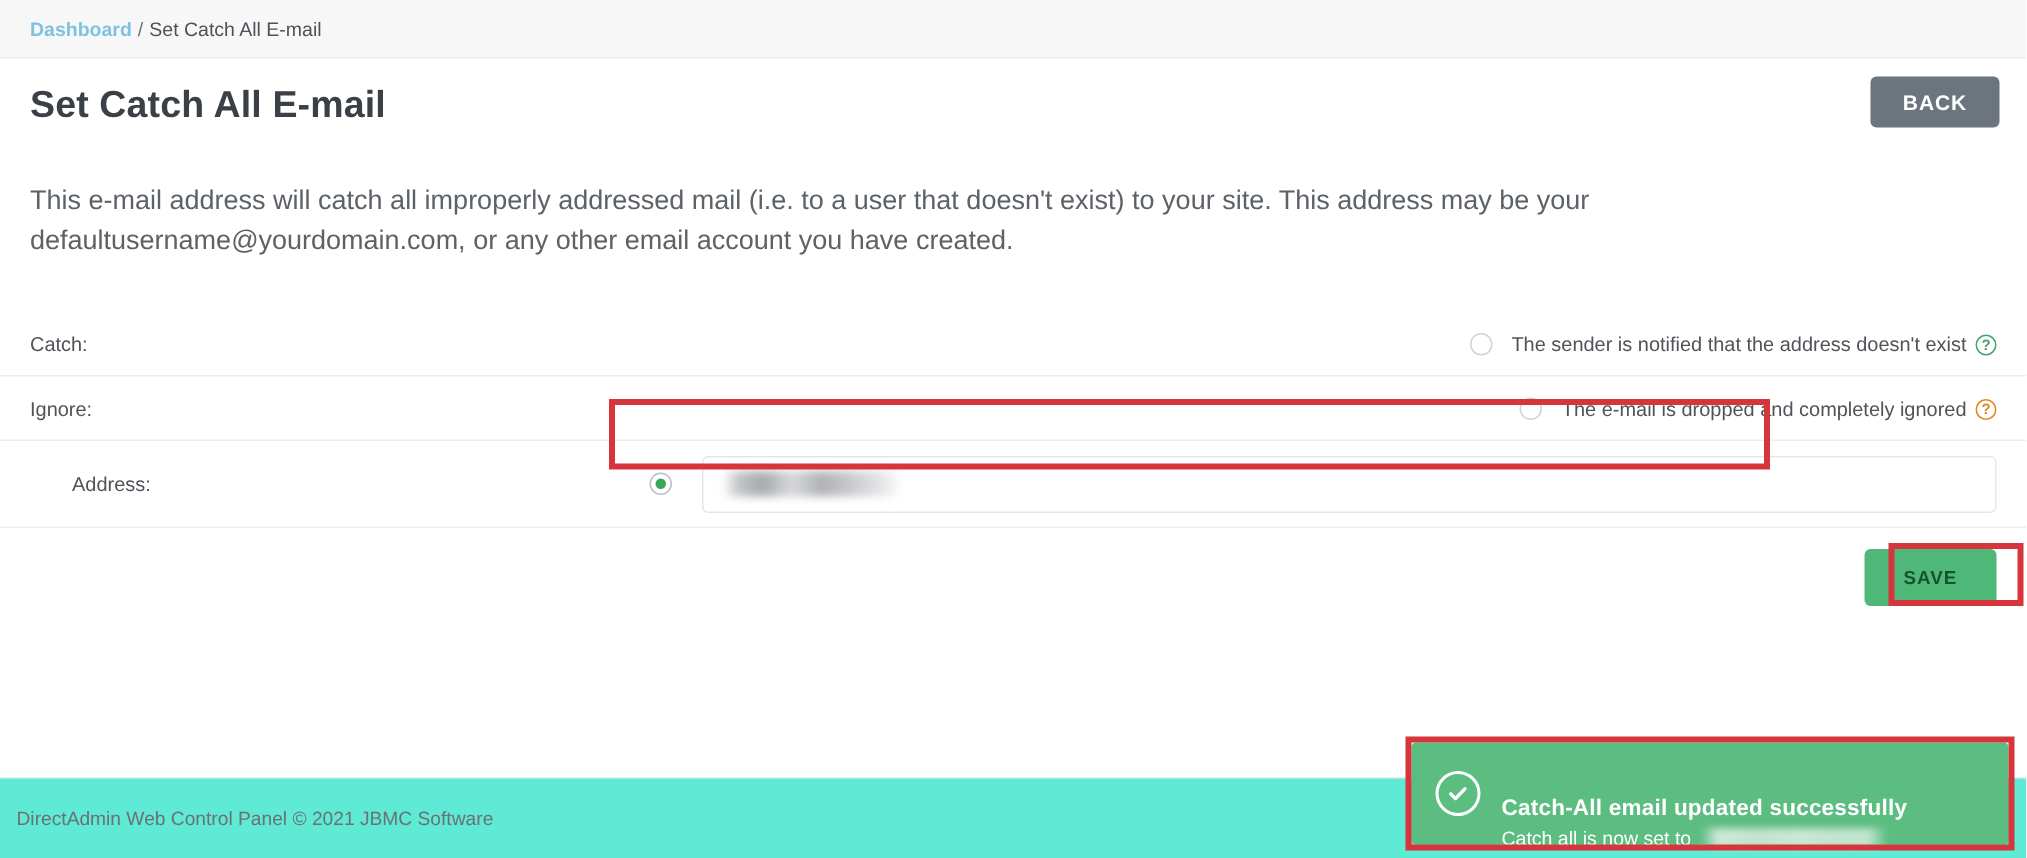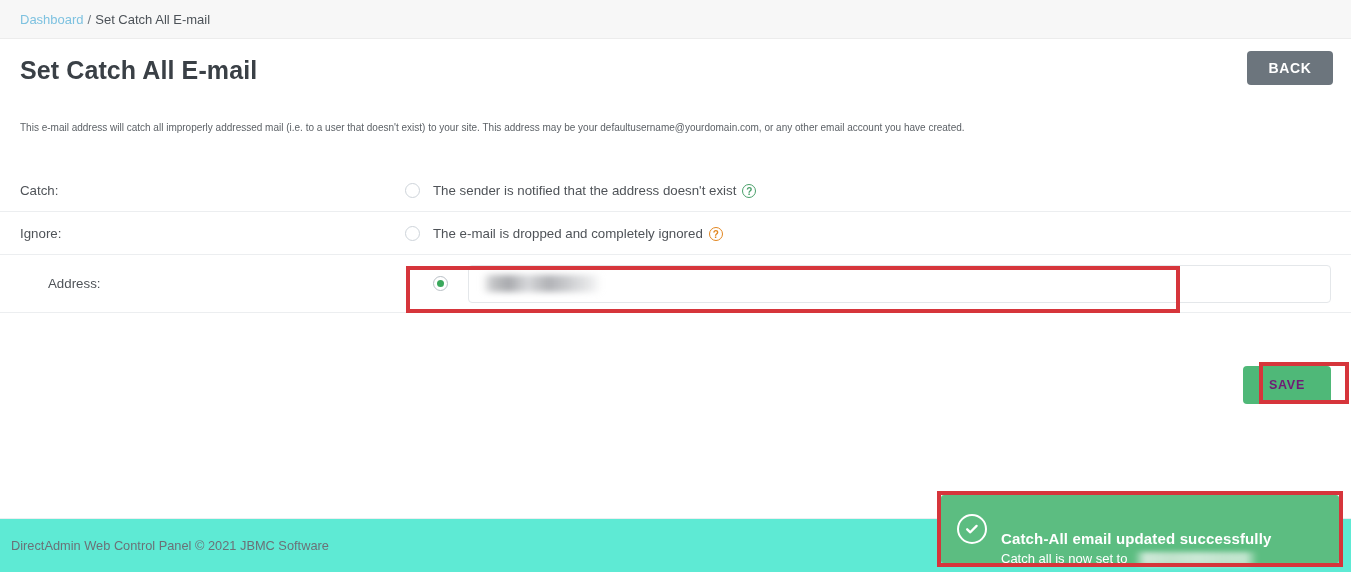--- a/index.html
+++ b/index.html
@@ -25,20 +25,21 @@
     display: flex;
     align-items: center;
     padding-left: 20px;
     font-size: 13px;
     color: #555b60;
   }
   .crumb-link {
     color: #7ec2e0;
     text-decoration: none;
     cursor: pointer;
+    font-weight: bold;
   }
   .crumb-sep { color: #6c757d; margin: 0 4px; }
   .crumb-current { color: #4c5258; }
 
   
   .page-header {
     position: relative;
     height: 63px;
     padding: 0 20px;
     display: flex;
@@ -64,21 +65,21 @@
     font-size: 14px;
     font-weight: 700;
     letter-spacing: .6px;
     cursor: pointer;
     font-family: "Liberation Sans", sans-serif;
   }
 
   
   .description {
     padding: 18px 23px 0 20px;
-    font-size: 10px;
+    font-size: 18px;
     color: #5d6267;
     line-height: 1.5;
   }
 
   
   .form-area { margin-top: 34px; }
   .form-row {
     position: relative;
     display: flex;
     align-items: center;
@@ -90,20 +91,21 @@
   .row-label {
     width: 385px;
     flex: 0 0 385px;
     font-size: 13.3px;
     color: #4f5358;
   }
   .row-control {
     flex: 1 1 auto;
     display: flex;
     align-items: center;
+    justify-content: flex-end;
   }
 
   .radio {
     width: 15px; height: 15px;
     border: 1px solid #ced4da;
     border-radius: 50%;
     background: #fff;
     flex: 0 0 15px;
     position: relative;
     cursor: pointer;
@@ -196,21 +198,21 @@
     position: absolute;
     right: 20px;
     top: 366px;
   }
   .save-btn {
     width: 88px;
     height: 38px;
     background: #4fb878;
     border: none;
     border-radius: 4px;
-    color: #701a75;
+    color: #14532d;
     font-size: 12.5px;
     font-weight: 700;
     letter-spacing: .7px;
     cursor: pointer;
     font-family: "Liberation Sans", sans-serif;
     text-align: center;
   }
 
   
   .footer {

